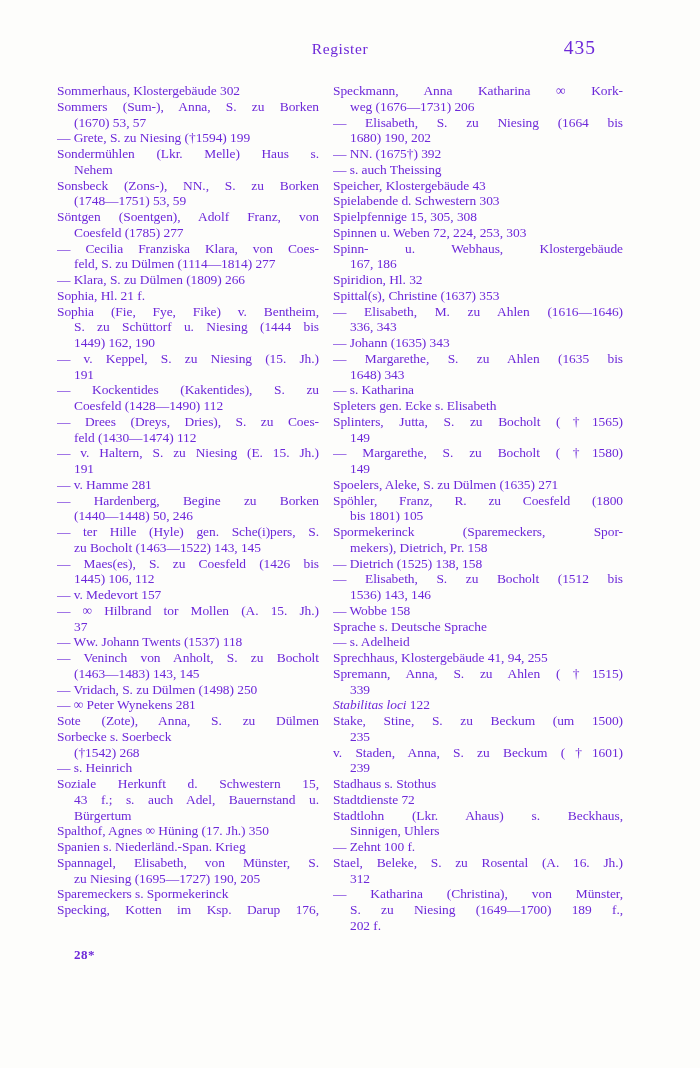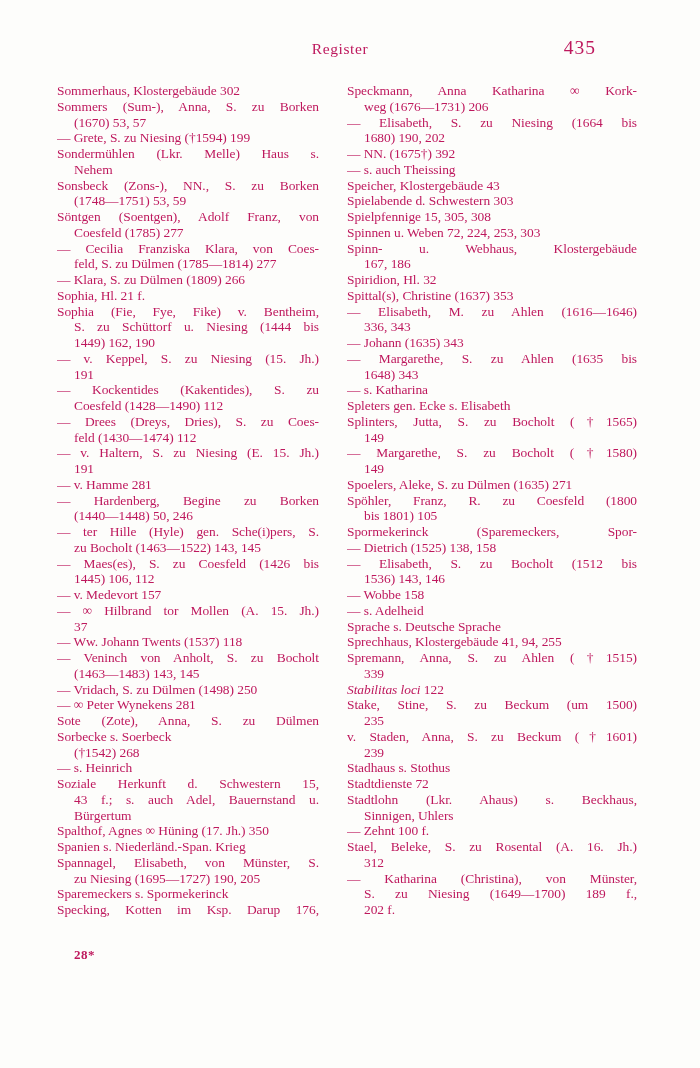--- a/index.html
+++ b/index.html
@@ -1,25 +1,25 @@
 <!DOCTYPE html>
 <html><head>
 <meta charset="utf-8">
 <style>
   html,body{margin:0;padding:0;}
   body{width:700px;height:1068px;background:#f4f4f2;}
   .page{
-    position:relative;width:700px;height:1068px;background:#fdfdfb;color:#be185d;
+    position:relative;width:700px;height:1068px;background:#fdfdfb;color:#6d28d9;
     font-family:"Liberation Serif","DejaVu Serif",serif;
     -webkit-font-smoothing:antialiased;overflow:hidden;
   }
   .header{position:absolute;top:40px;left:57px;width:566px;height:26px;}
   .running-title{display:block;text-align:center;font-size:15.5px;letter-spacing:0.6px;}
   .page-number{position:absolute;top:-3px;right:27px;font-size:19.5px;letter-spacing:1px;margin-left:12px;}
-  .body-block{position:absolute;top:83px;left:57px;display:flex;gap:28px;font-family:Liberation Serif, serif;}
+  .body-block{position:absolute;top:83px;left:57px;display:flex;gap:14px;font-family:Liberation Serif, serif;}
   .column{display:block;}
   .col-left{width:262px;}
   .col-right{width:290px;}
   .line{
     font-size:13.45px;line-height:15.75px;height:15.75px;overflow:hidden;
     white-space:nowrap;letter-spacing:-0.05px;
   }
   .line.just{white-space:normal;text-align:justify;text-align-last:justify;}
   .line.ind{padding-left:17px;}
   .line i{font-style:italic;}
@@ -39,21 +39,21 @@
         <div class="line just">Sommers (Sum-), Anna, S. zu Borken</div>
         <div class="line ind">(1670) 53, 57</div>
         <div class="line">— Grete, S. zu Niesing (†1594) 199</div>
         <div class="line just">Sondermühlen (Lkr. Melle) Haus s.</div>
         <div class="line ind">Nehem</div>
         <div class="line just">Sonsbeck (Zons-), NN., S. zu Borken</div>
         <div class="line ind">(1748—1751) 53, 59</div>
         <div class="line just">Söntgen (Soentgen), Adolf Franz, von</div>
         <div class="line ind">Coesfeld (1785) 277</div>
         <div class="line just">— Cecilia Franziska Klara, von Coes-</div>
-        <div class="line ind">feld, S. zu Dülmen (1785—1814) 277</div>
+        <div class="line ind">feld, S. zu Dülmen (1114—1814) 277</div>
         <div class="line">— Klara, S. zu Dülmen (1809) 266</div>
         <div class="line">Sophia, Hl. 21 f.</div>
         <div class="line just">Sophia (Fie, Fye, Fike) v. Bentheim,</div>
         <div class="line ind just">S. zu Schüttorf u. Niesing (1444 bis</div>
         <div class="line ind">1449) 162, 190</div>
         <div class="line just">— v. Keppel, S. zu Niesing (15. Jh.)</div>
         <div class="line ind">191</div>
         <div class="line just">— Kockentides (Kakentides), S. zu</div>
         <div class="line ind">Coesfeld (1428—1490) 112</div>
         <div class="line just">— Drees (Dreys, Dries), S. zu Coes-</div>
@@ -112,26 +112,27 @@
         <div class="line">— s. Katharina</div>
         <div class="line">Spleters gen. Ecke s. Elisabeth</div>
         <div class="line just">Splinters, Jutta, S. zu Bocholt (†1565)</div>
         <div class="line ind">149</div>
         <div class="line just">— Margarethe, S. zu Bocholt (†1580)</div>
         <div class="line ind">149</div>
         <div class="line">Spoelers, Aleke, S. zu Dülmen (1635) 271</div>
         <div class="line just">Spöhler, Franz, R. zu Coesfeld (1800</div>
         <div class="line ind">bis 1801) 105</div>
         <div class="line just">Spormekerinck (Sparemeckers, Spor-</div>
+        <div class="line ind">mekers), Dietrich, Pr. 158</div>
         <div class="line">— Dietrich (1525) 138, 158</div>
         <div class="line just">— Elisabeth, S. zu Bocholt (1512 bis</div>
         <div class="line ind">1536) 143, 146</div>
         <div class="line">— Wobbe 158</div>
+        <div class="line">Sprache s. Deutsche Sprache</div>
         <div class="line">— s. Adelheid</div>
-        <div class="line">Sprache s. Deutsche Sprache</div>
         <div class="line">Sprechhaus, Klostergebäude 41, 94, 255</div>
         <div class="line just">Spremann, Anna, S. zu Ahlen (†1515)</div>
         <div class="line ind">339</div>
         <div class="line"><i>Stabilitas loci</i> 122</div>
         <div class="line just">Stake, Stine, S. zu Beckum (um 1500)</div>
         <div class="line ind">235</div>
         <div class="line just">v. Staden, Anna, S. zu Beckum (†1601)</div>
         <div class="line ind">239</div>
         <div class="line">Stadhaus s. Stothus</div>
         <div class="line">Stadtdienste 72</div>

